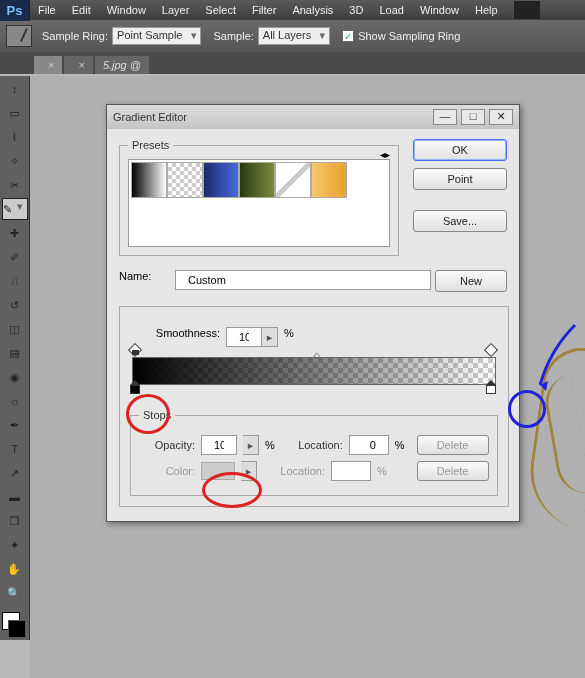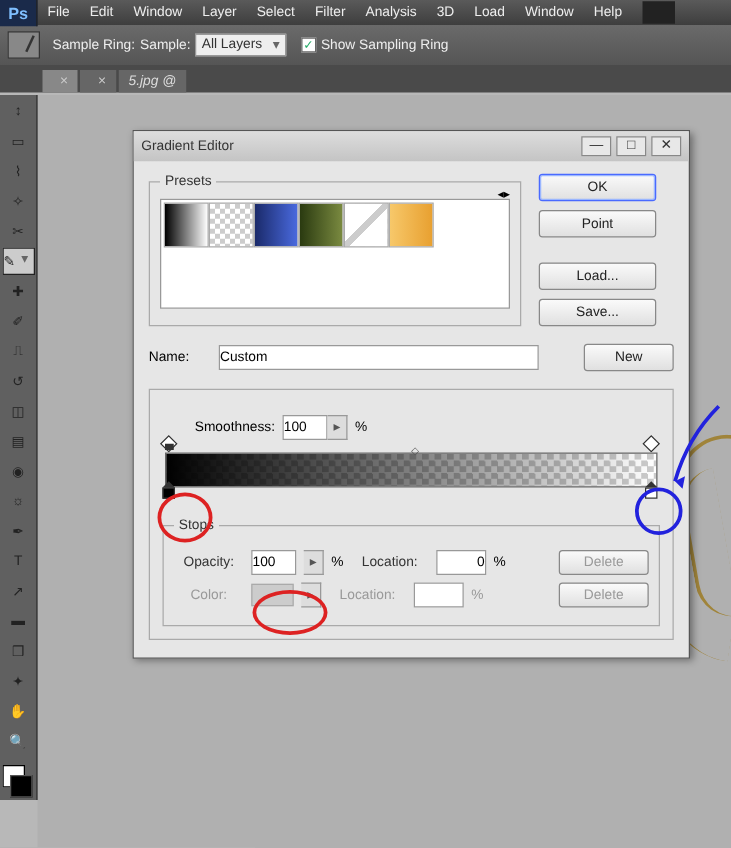--- a/index.html
+++ b/index.html
@@ -33,21 +33,21 @@
 .tools .sw { margin-top: 8px; padding-left: 2px; }
 .tools .sw .fg { width: 18px; height: 18px; background: #fff; border: 1px solid #000; }
 .tools .sw .bg { width: 18px; height: 18px; background: #000; border: 1px solid #555; margin-left: 6px; margin-top: -10px; }
 
 
 .canvas { position: absolute; left: 30px; top: 76px; right: 0; bottom: 0; background: #b0b0b0; }
 .canvas .gold { position: absolute; right: -10px; top: 270px; width: 60px; height: 180px; border-left: 3px solid #a0843a; border-top: 3px solid #a0843a; border-radius: 40px 0 0 60px; transform: rotate(8deg); }
 .canvas .gold2 { position: absolute; right: 4px; top: 300px; width: 30px; height: 120px; border-left: 3px solid #a0843a; border-radius: 30px 0 0 30px; transform: rotate(-10deg); }
 
 
-.dlg { position: absolute; left: 106px; top: 104px; width: 446px; background: #e6e6e6; border: 1px solid #555; box-shadow: 2px 2px 6px rgba(0,0,0,.4); }
+.dlg { position: absolute; left: 106px; top: 104px; width: 414px; background: #e6e6e6; border: 1px solid #555; box-shadow: 2px 2px 6px rgba(0,0,0,.4); }
 .titlebar { background: linear-gradient(#ddd,#c4c4c4); height: 24px; display: flex; align-items: center; padding: 0 6px; }
 .titlebar .t { flex: 1; color: #333; }
 .titlebar .wb { width: 24px; height: 16px; background: #e8e8e8; border: 1px solid #888; margin-left: 4px; text-align: center; line-height: 13px; color: #333; }
 .body { padding: 10px 12px 14px; }
 
 fieldset { border: 1px solid #aaa; padding: 8px; position: relative; }
 legend { padding: 0 4px; color: #333; }
 .presets-row { display: flex; }
 .presets { width: 298px; }
 .swatches { background: #fff; border: 1px solid #999; height: 88px; padding: 2px; display: flex; }
@@ -56,40 +56,40 @@
 .sw2 { background: repeating-conic-gradient(#ccc 0 25%, #fff 0 50%); background-size: 8px 8px; }
 .sw3 { background: linear-gradient(90deg,#1a2a6a,#4a6adf); }
 .sw4 { background: linear-gradient(90deg,#2a3a10,#7a8a40); }
 .sw5 { background: linear-gradient(135deg,#fff 45%, #ccc 45%, #ccc 55%, #fff 55%), repeating-conic-gradient(#ccc 0 25%, #fff 0 50%); background-size: 100% 100%, 8px 8px; }
 .sw6 { background: linear-gradient(90deg,#f7c86a,#e8a030); }
 .play { position: absolute; right: 8px; top: -2px; font-size: 10px; }
 .side { margin-left: 14px; display: flex; flex-direction: column; gap: 7px; }
 .btn { width: 94px; height: 22px; background: linear-gradient(#fafafa,#e0e0e0); border: 1px solid #888; border-radius: 3px; text-align: center; line-height: 20px; color: #222; }
 .btn.ok { border: 1px solid #4a6aff; box-shadow: 0 0 0 1px #9ab6ff inset; }
 
-.row { display: flex; align-items: center; margin-top: 14px; }
+.row { display: flex; align-items: flex-start; margin-top: 14px; }
 .row label { width: 56px; }
-.txt { background: #fff; border: 1px solid #999; height: 20px; padding: 2px 0; }
+.txt { background: #fff; border: 1px solid #999; height: 20px; padding: 2px 12px; }
 .name-in { width: 256px; }
 .spin { width: 36px; text-align: left; }
 .sp-btn { width: 16px; height: 20px; background: #ddd; border: 1px solid #999; border-left: none; text-align: center; line-height: 18px; color: #555; }
 
 .grad-strip { position: relative; margin: 10px 2px 6px; }
 .strip { height: 28px; border: 1px solid #666; background: linear-gradient(90deg,#000 0%, rgba(0,0,0,0) 100%), repeating-conic-gradient(#ccc 0 25%, #fff 0 50%); background-size: 100% 100%, 10px 10px; }
 .ostop { position: absolute; width: 12px; height: 12px; top: -12px; }
 .ostop .di { width: 10px; height: 10px; background: #fff; border: 1px solid #333; transform: rotate(45deg); }
 .ostop .fill { position: absolute; width: 7px; height: 5px; background: #333; top: 5px; left: 2px; }
 .cstop { position: absolute; width: 12px; height: 14px; bottom: -14px; }
 .cstop .house { width: 10px; height: 9px; background: #fff; border: 1px solid #333; }
 .cstop .tip { width: 0; height: 0; border-left: 5px solid transparent; border-right: 5px solid transparent; border-bottom: 5px solid #333; position: absolute; top: -5px; left: 0; }
 .mid { position: absolute; top: -6px; left: 50%; font-size: 8px; color: #555; }
 
 .stops { margin-top: 24px; }
 .stops .r { display: flex; align-items: center; gap: 6px; margin: 6px 0; }
-.stops .lbl { width: 56px; text-align: center; color: #333; }
+.stops .lbl { width: 56px; text-align: right; color: #333; }
 .stops .lbl.dim { color: #999; }
 .small-in { width: 40px; text-align: right; }
 .btn.sm { width: 72px; height: 20px; line-height: 18px; color: #999; }
 .color-chip { width: 34px; height: 18px; background: #ccc; border: 1px solid #aaa; }
 
 
 .ann { position: absolute; border: 3px solid #d22; border-radius: 50%; pointer-events: none; }
 .ann.blue { border-color: #22d; }
 .arrow-blue { position: absolute; width: 30px; height: 30px; pointer-events: none; }
 .arrow-blue svg { overflow: visible; }
@@ -111,20 +111,21 @@
   <div class="mi">Window</div>
   <div class="mi">Help</div>
   <div class="end-icon"></div>
 </div>
 
 <div class="optbar">
   <div class="tool-chip">
       <div class="drop"></div>
     </div>
   <label>Sample Ring:</label>
+  <div class="sel">Point Sample</div>
   <label>Sample:</label>
   <div class="sel">All Layers</div>
   <span class="chk">✓</span>
   <span>Show Sampling Ring</span>
 </div>
 
 <div class="doctabs">
   <div class="tab active">
       <span class="x">×</span>
     </div>
@@ -188,21 +189,20 @@
           <div class="sw-item sw3"></div>
           <div class="sw-item sw4"></div>
           <div class="sw-item sw5"></div>
           <div class="sw-item sw6"></div>
         </div>
       </fieldset>
       <div class="side">
         <div class="btn ok">OK</div>
         <div class="btn">Point</div>
         <div style="height:6px"></div>
-        <div class="btn">Load...</div>
         <div class="btn">Save...</div>
       </div>
     </div>
 
     <div class="row">
       <label>Name:</label>
       <input class="txt name-in" value="Custom" style="">
       <div style="flex:1"></div>
       <div class="btn" style="width:72px">New</div>
     </div>

